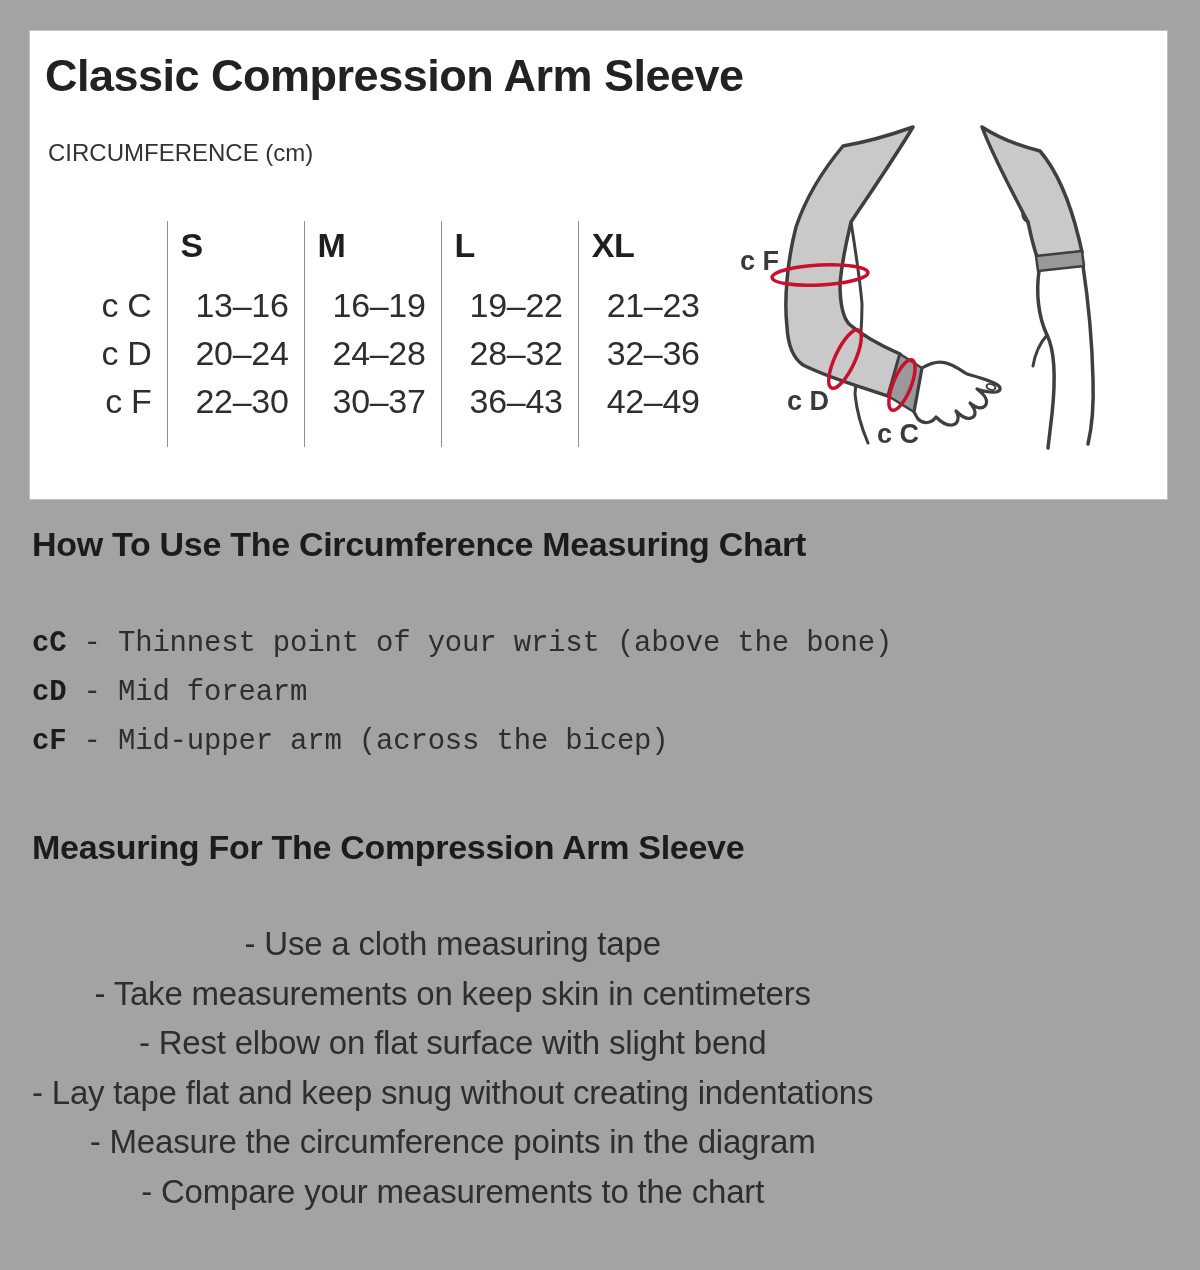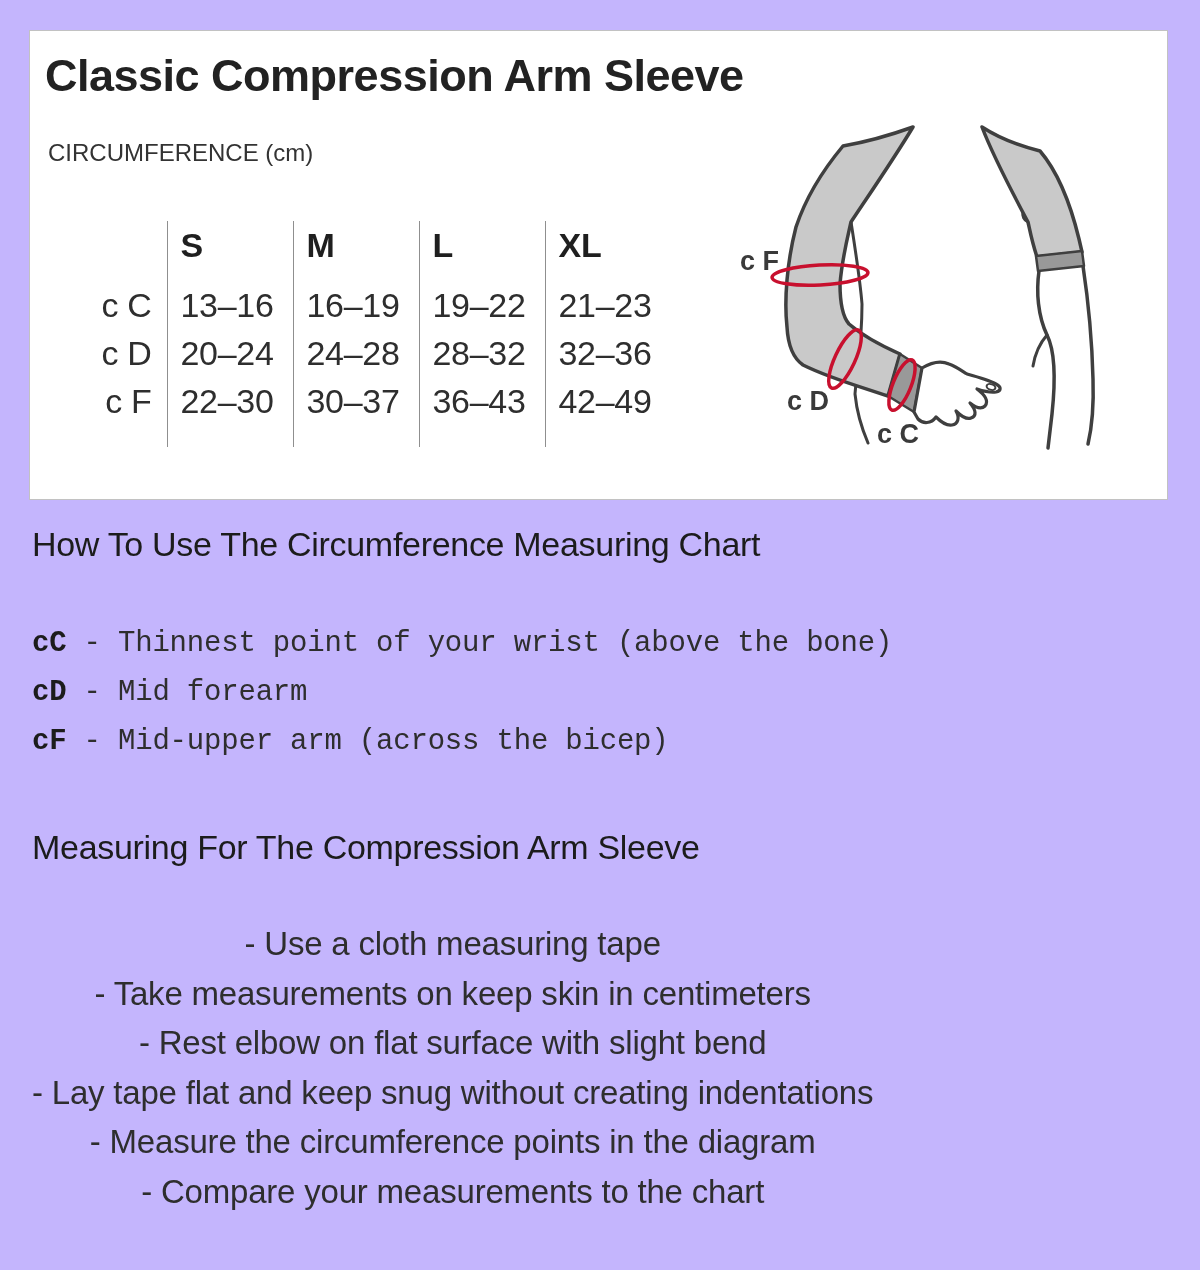--- a/index.html
+++ b/index.html
@@ -2,21 +2,21 @@
 <html><head>
 <meta charset="utf-8">
 <style>
   * { margin:0; padding:0; box-sizing:border-box; }
   html,body { background:#ffffff; }
   body {
     width:1200px; height:1270px;
     font-family:"Liberation Sans","DejaVu Sans",sans-serif;
     color:#2e2e2e;
   }
-  .page { position:relative; width:1200px; height:1270px; background:#c4b5fd; overflow:hidden; }
+  .page { position:relative; width:1200px; height:1270px; background:#a3a3a3; overflow:hidden; }
 
   
   .chart-box {
     position:absolute; left:29px; top:30px; width:1139px; height:470px;
     border:1px solid #c2c2c2; background:#fff; overflow:hidden;
   }
   .panel-title {
     position:absolute; left:15px; top:20px;
     font-size:45px; font-weight:700; color:#222; letter-spacing:-0.5px; line-height:1.1;
     white-space:nowrap;
@@ -30,35 +30,35 @@
   .size-table {
     position:absolute; left:65px; top:190px;
     border-collapse:collapse; font-size:34px; color:#2e2e2e;
     letter-spacing:-0.3px;
   }
   .size-table th, .size-table td { vertical-align:baseline; white-space:nowrap; }
   .size-table th {
     font-weight:700; color:#1f1f1f; text-align:left;
     padding:2px 15px 14px 13px; line-height:44px;
   }
-  .size-table td { padding:0 15px 0 13px; line-height:48px; }
+  .size-table td { padding:0 15px 0 28px; line-height:48px; }
   .size-table .lbl { text-align:right; padding:0 15px 0 0; width:72px; font-weight:400; color:#2e2e2e; }
   .size-table th.lbl { padding-bottom:14px; }
   .size-table th + th, .size-table td + td { border-left:1px solid #8f8f8f; }
   .size-table td:not(.lbl) { min-width:126px; }
   .size-table tbody tr:last-child td { padding-bottom:22px; }
 
   
   .diagram { position:absolute; left:700px; top:63px; }
   .diagram text { font-family:"Liberation Sans","DejaVu Sans",sans-serif; font-weight:700; font-size:27px; }
 
   
   .h2 {
     position:absolute; left:32px;
-    font-size:34px; font-weight:400; color:#1c1c1c; letter-spacing:-0.3px; line-height:1;
+    font-size:34px; font-weight:700; color:#1c1c1c; letter-spacing:-0.3px; line-height:1;
     white-space:nowrap;
   }
   #h2-how { top:527px; }
   #h2-measure { top:830px; }
   .defs {
     position:absolute; left:32px; top:619px;
     font-size:29px; line-height:49px; letter-spacing:-0.2px; white-space:nowrap;font-family:Liberation Mono, monospace;
   }
   .defs strong { font-weight:700; color:#1c1c1c; }
   .bullets {

